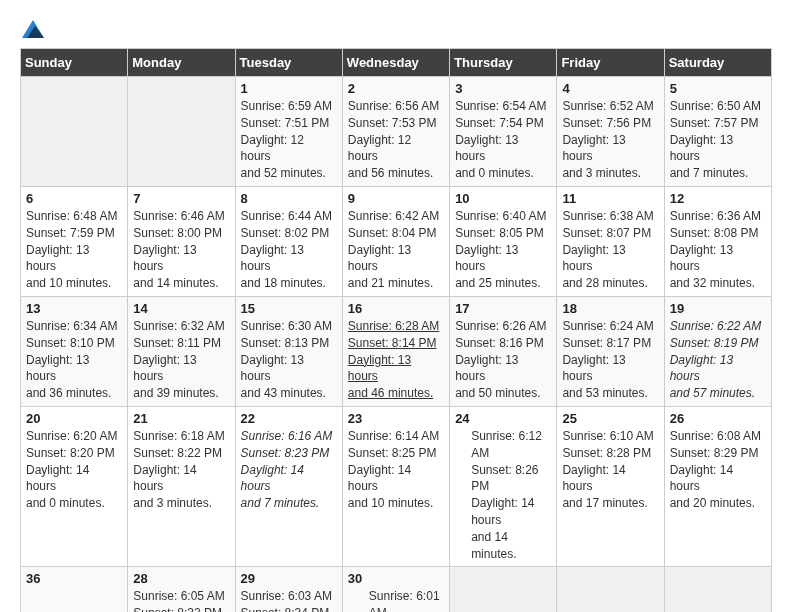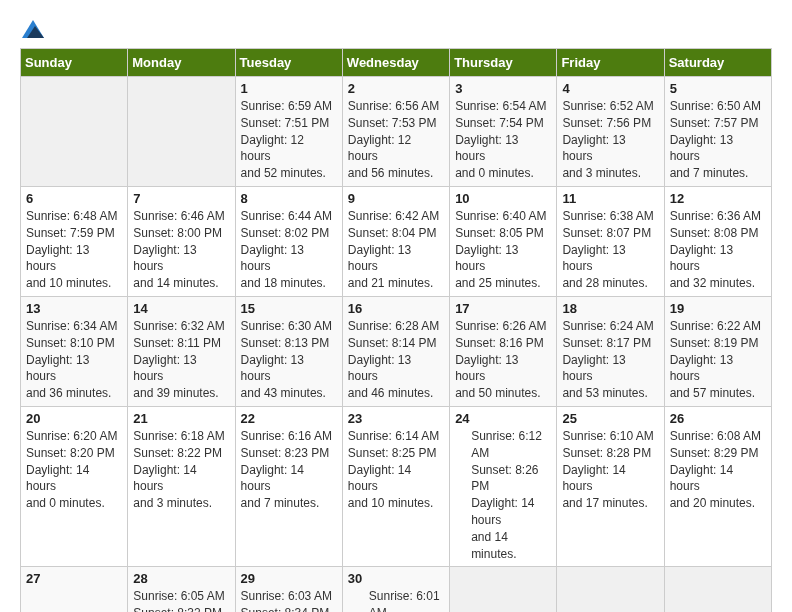--- a/index.html
+++ b/index.html
@@ -33,21 +33,21 @@
     .calendar-subtitle {
       font-size: 14px;
       color: #444;
     }
     table {
       width: 100%;
       border-collapse: collapse;
       table-layout: fixed;
     }
     thead th {
-      background-color: #4d7c0f;
+      background-color: #404040;
       color: #fff;
       font-size: 13px;
       font-weight: bold;
       padding: 6px 4px;
       text-align: left;
       border: 1px solid #ccc;
     }
     tbody td {
       border: 1px solid #ccc;
       vertical-align: top;
@@ -219,42 +219,42 @@
         </td>
         <td>
           <span class="day-number">15</span>
           <div class="day-detail" style="white-space: pre-line;">Sunrise: 6:30 AM
 Sunset: 8:13 PM
 Daylight: 13 hours
 and 43 minutes.</div>
         </td>
         <td>
           <span class="day-number">16</span>
-          <div class="day-detail" style="white-space: pre-line;">Sunrise: 6:28 AM
+          <div class="day-detail" style="white-space: pre-line; text-decoration: underline;">Sunrise: 6:28 AM
 Sunset: 8:14 PM
 Daylight: 13 hours
 and 46 minutes.</div>
         </td>
         <td>
           <span class="day-number">17</span>
           <div class="day-detail" style="white-space: pre-line;">Sunrise: 6:26 AM
 Sunset: 8:16 PM
 Daylight: 13 hours
 and 50 minutes.</div>
         </td>
         <td>
           <span class="day-number">18</span>
           <div class="day-detail" style="white-space: pre-line;">Sunrise: 6:24 AM
 Sunset: 8:17 PM
 Daylight: 13 hours
 and 53 minutes.</div>
         </td>
         <td>
           <span class="day-number">19</span>
-          <div class="day-detail" style="white-space: pre-line;">Sunrise: 6:22 AM
+          <div class="day-detail" style="white-space: pre-line; font-style: italic;">Sunrise: 6:22 AM
 Sunset: 8:19 PM
 Daylight: 13 hours
 and 57 minutes.</div>
         </td>
       </tr>
       <tr>
         <td>
           <span class="day-number">20</span>
           <div class="day-detail" style="white-space: pre-line;">Sunrise: 6:20 AM
 Sunset: 8:20 PM
@@ -263,21 +263,21 @@
         </td>
         <td>
           <span class="day-number">21</span>
           <div class="day-detail" style="white-space: pre-line;">Sunrise: 6:18 AM
 Sunset: 8:22 PM
 Daylight: 14 hours
 and 3 minutes.</div>
         </td>
         <td>
           <span class="day-number">22</span>
-          <div class="day-detail" style="white-space: pre-line;">Sunrise: 6:16 AM
+          <div class="day-detail" style="white-space: pre-line; font-style: italic;">Sunrise: 6:16 AM
 Sunset: 8:23 PM
 Daylight: 14 hours
 and 7 minutes.</div>
         </td>
         <td>
           <span class="day-number">23</span>
           <div class="day-detail" style="white-space: pre-line;">Sunrise: 6:14 AM
 Sunset: 8:25 PM
 Daylight: 14 hours
 and 10 minutes.</div>
@@ -299,21 +299,21 @@
         <td>
           <span class="day-number">26</span>
           <div class="day-detail" style="white-space: pre-line;">Sunrise: 6:08 AM
 Sunset: 8:29 PM
 Daylight: 14 hours
 and 20 minutes.</div>
         </td>
       </tr>
       <tr>
         <td>
-          <span class="day-number">27</span>
+          <span class="day-number">36</span>
           <div class="day-detail" style="white-space: pre-line; margin-top: 47px;">Sunrise: 6:07 AM
 Sunset: 8:31 PM
 Daylight: 14 hours
 and 24 minutes.</div>
         </td>
         <td>
           <span class="day-number">28</span>
           <div class="day-detail" style="white-space: pre-line;">Sunrise: 6:05 AM
 Sunset: 8:32 PM
 Daylight: 14 hours

